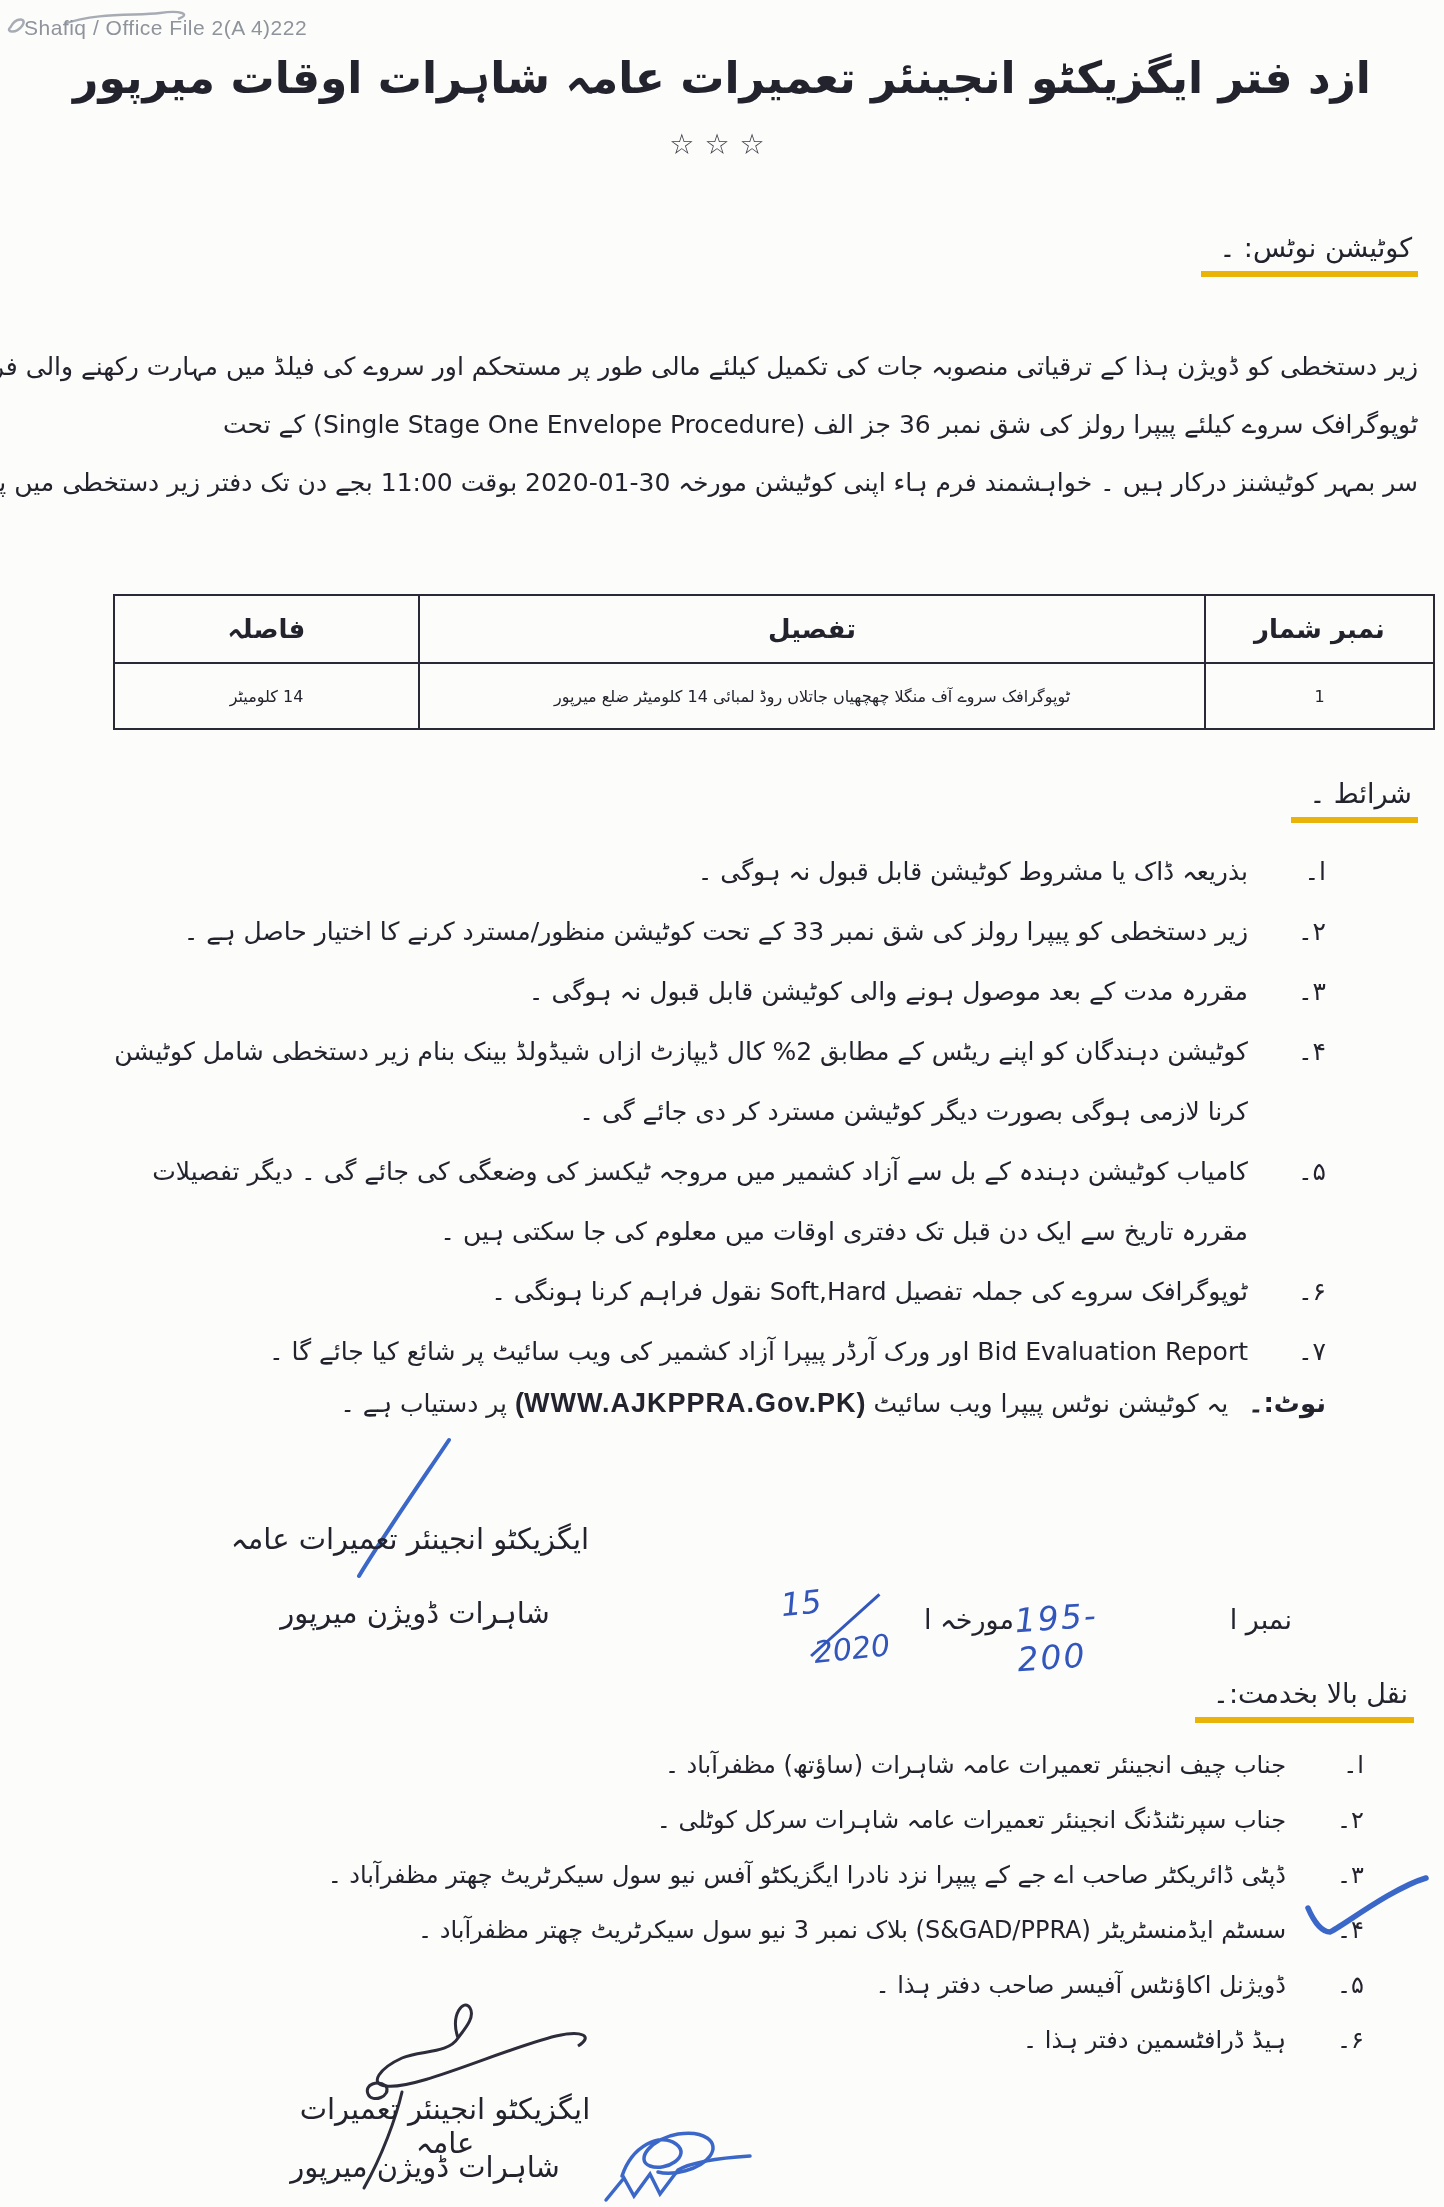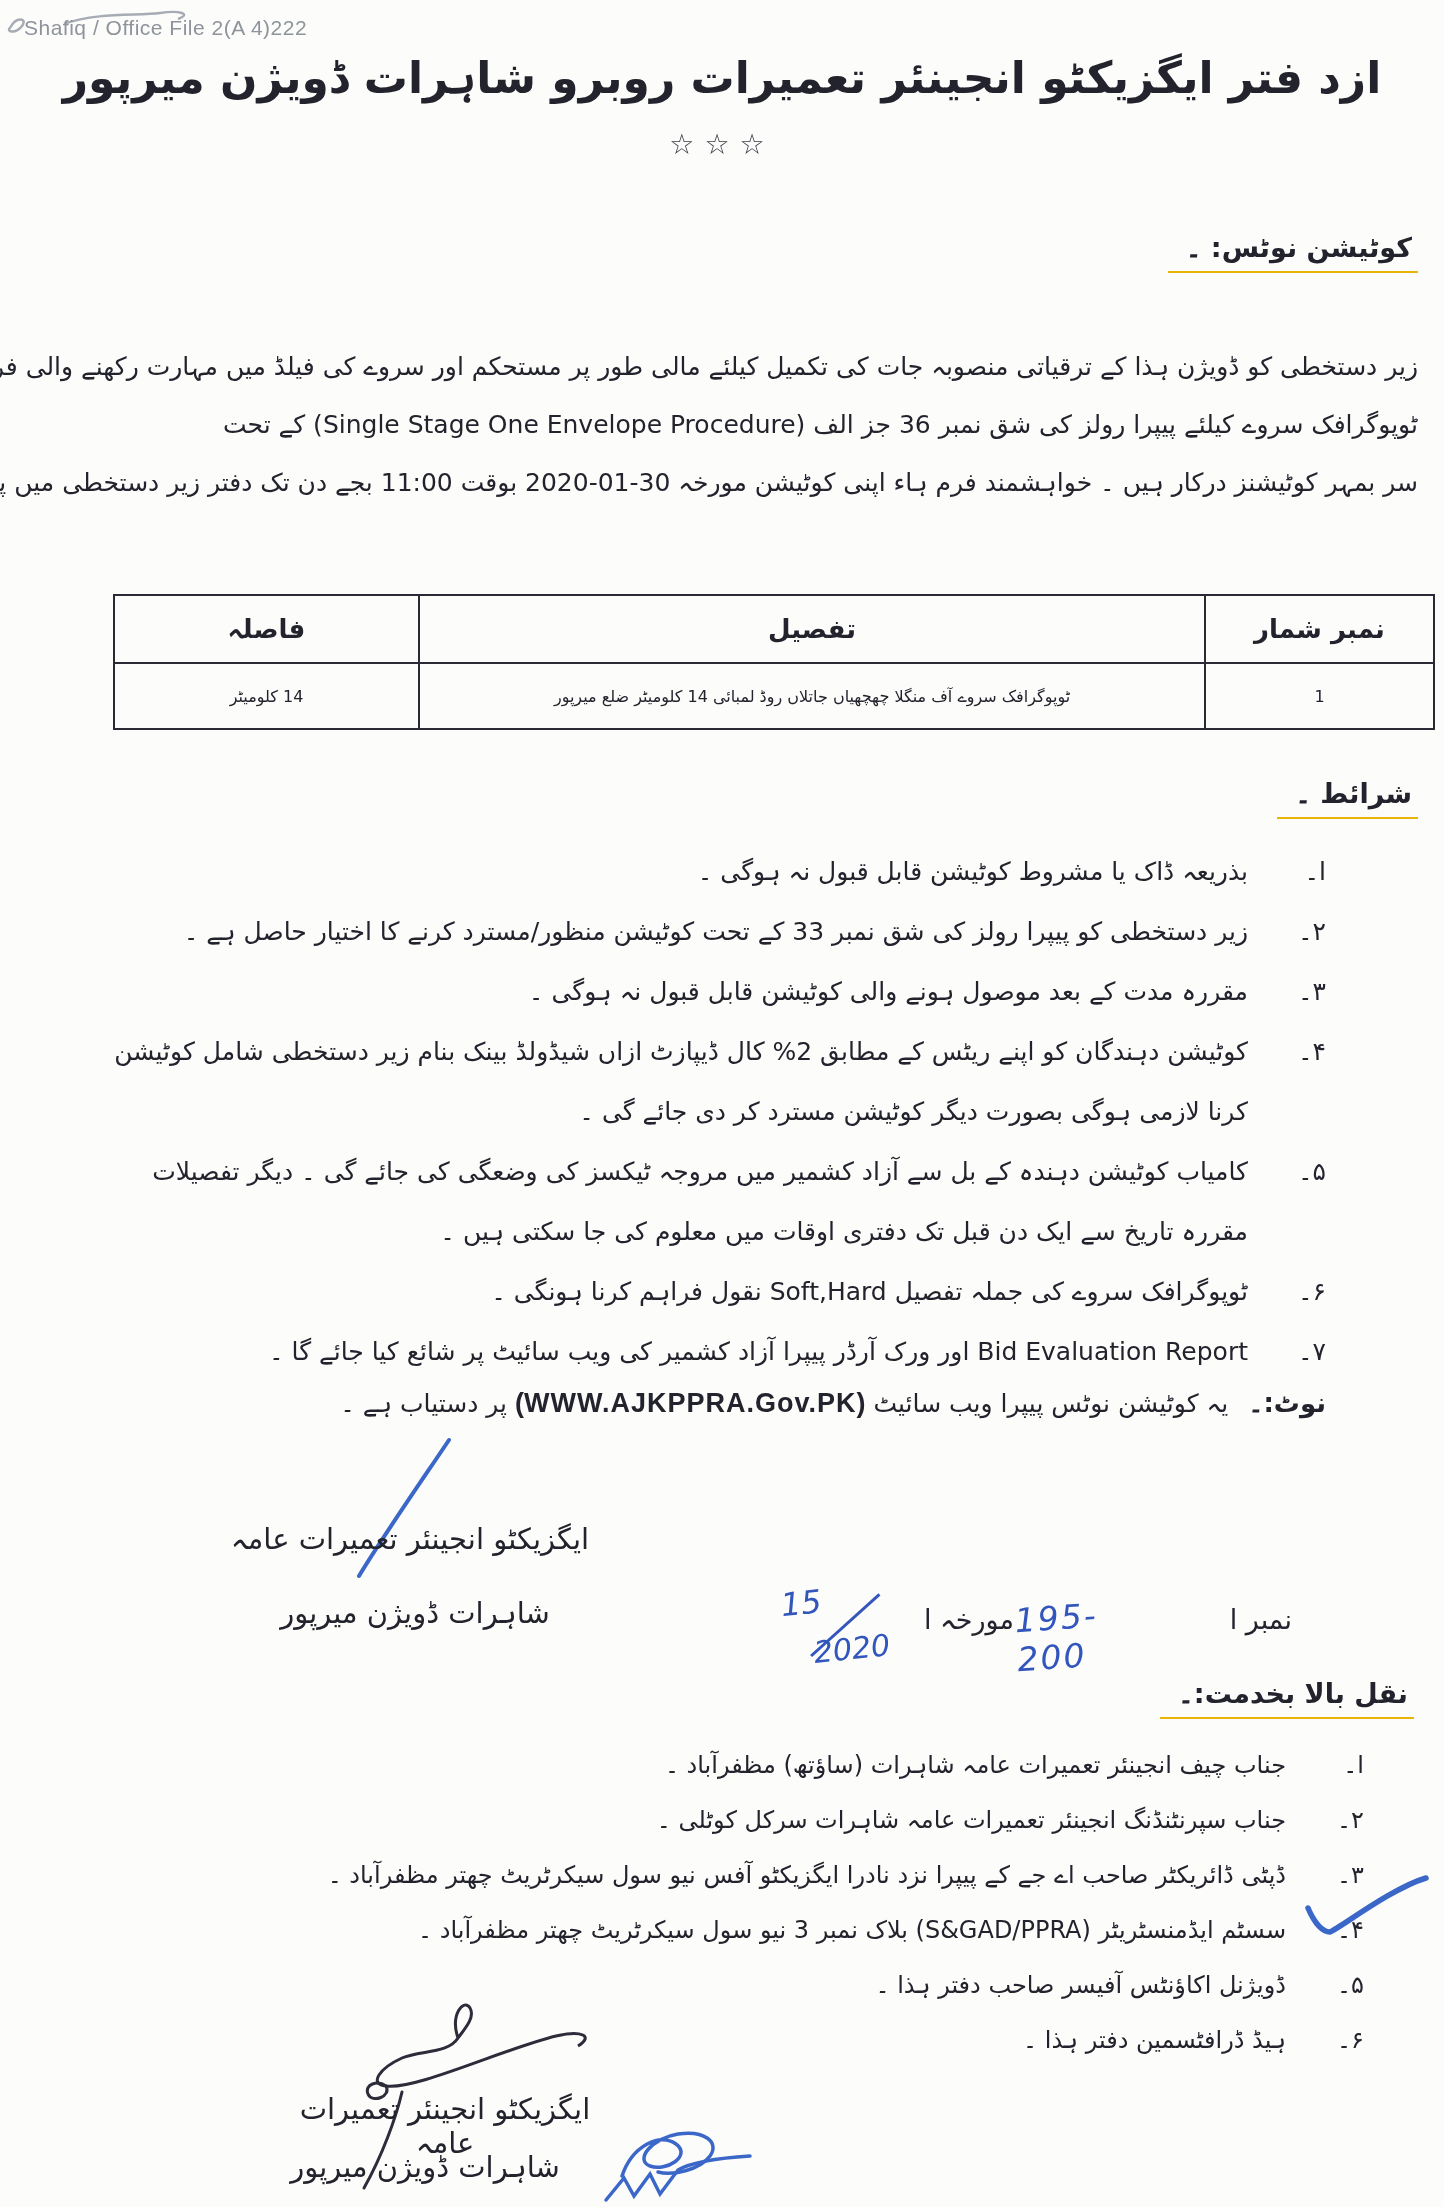--- a/index.html
+++ b/index.html
@@ -7,22 +7,22 @@
     position:relative;width:1444px;height:2207px;margin:0 auto;
     background:#fcfcfa;overflow:hidden;
     font-family:"DejaVu Sans",sans-serif;color:#23232e;
   }
   .abs{position:absolute;}
   .urdu{direction:rtl;text-align:right;}
   .center{text-align:center;}
   .file-ref{font-family:"Liberation Sans",sans-serif;color:#8e939c;font-size:21px;letter-spacing:.5px;}
   .doc-title{font-size:44px;font-weight:bold;letter-spacing:1px;}
   .stars{font-size:28px;letter-spacing:10px;color:#3c3c48;}
-  .sec-heading{font-weight:bold;font-size:27px;display:inline-block;
-    border-bottom:2px solid #eab308;padding:0 6px 8px 18px;}
+  .sec-heading{font-weight:normal;font-size:27px;display:inline-block;
+    border-bottom:6px solid #eab308;padding:0 6px 8px 18px;}
   .para-line{font-size:25px;line-height:58px;white-space:nowrap;}
   .q-table{border-collapse:collapse;direction:rtl;width:1308px;table-layout:fixed;}
   .q-table th,.q-table td{border:2.5px solid #2a2a36;text-align:center;vertical-align:middle;}
   .q-table th{font-size:26px;font-weight:bold;height:64px;}
   .q-table td{font-size:16px;height:62px;}
   .col-serial{width:225px;}
   .col-detail{width:782px;}
   .col-distance{width:301px;}
   .list{direction:rtl;}
   .list-row{display:flex;gap:34px;font-size:25px;line-height:60px;}
@@ -48,21 +48,21 @@
 
 <div id="page">
 
   <svg class="abs ink" style="left:2px;top:2px;" width="300" height="44" viewBox="0 0 300 44">
     <path d="M8,26 C14,14 26,16 20,24 C14,32 4,30 8,26" fill="none" stroke="#a7acb4" stroke-width="2.5"></path>
     <path d="M62,22 C95,10 135,14 158,11 C178,8 190,12 176,17" fill="none" stroke="#a7acb4" stroke-width="2.5"></path>
   </svg>
 
   <div class="abs file-ref" style="left:24px;top:16px;">Shafiq / Office File 2(A 4)222</div>
 
-  <div class="abs urdu doc-title center" style="left:60px;right:60px;top:52px;">ازد فتر ایگزیکٹو انجینئر تعمیرات روبرو شاہرات ڈویژن میرپور</div>
+  <div class="abs urdu doc-title center" style="left:60px;right:60px;top:52px;">ازد فتر ایگزیکٹو انجینئر تعمیرات عامہ شاہرات اوقات میرپور</div>
 
   <div class="abs stars center" style="left:0;right:0;top:128px;">☆☆☆</div>
 
   <div class="abs urdu" style="right:26px;top:232px;">
     <span class="sec-heading">کوٹیشن نوٹس: ۔</span>
   </div>
 
   <div class="abs urdu" style="right:26px;left:100px;top:338px;">
     <div class="para-line">زیر دستخطی کو ڈویژن ہذا کے ترقیاتی منصوبہ جات کی تکمیل کیلئے مالی طور پر مستحکم اور سروے کی فیلڈ میں مہارت رکھنے والی فرموں سے</div>
     <div class="para-line">ٹوپوگرافک سروے کیلئے پیپرا رولز کی شق نمبر 36 جز الف (Single Stage One Envelope Procedure) کے تحت</div>

